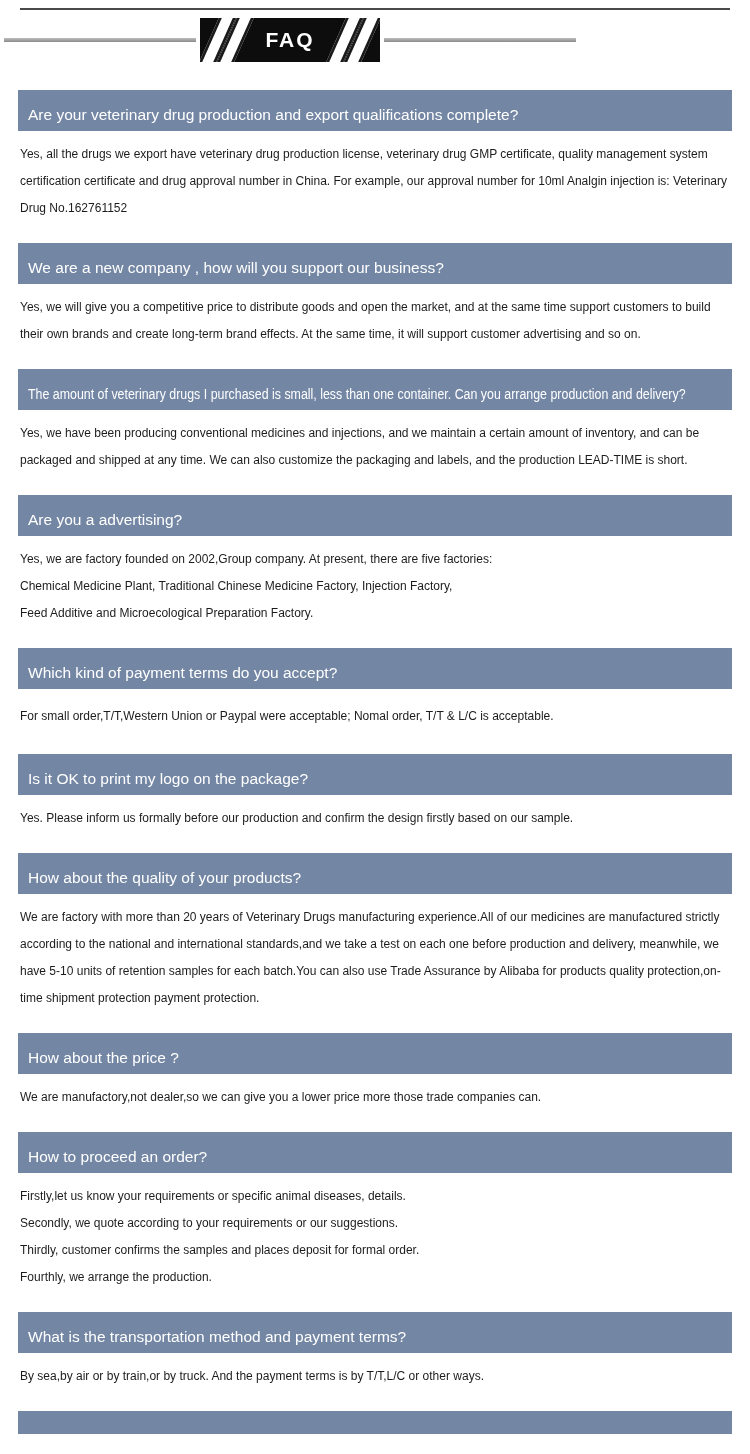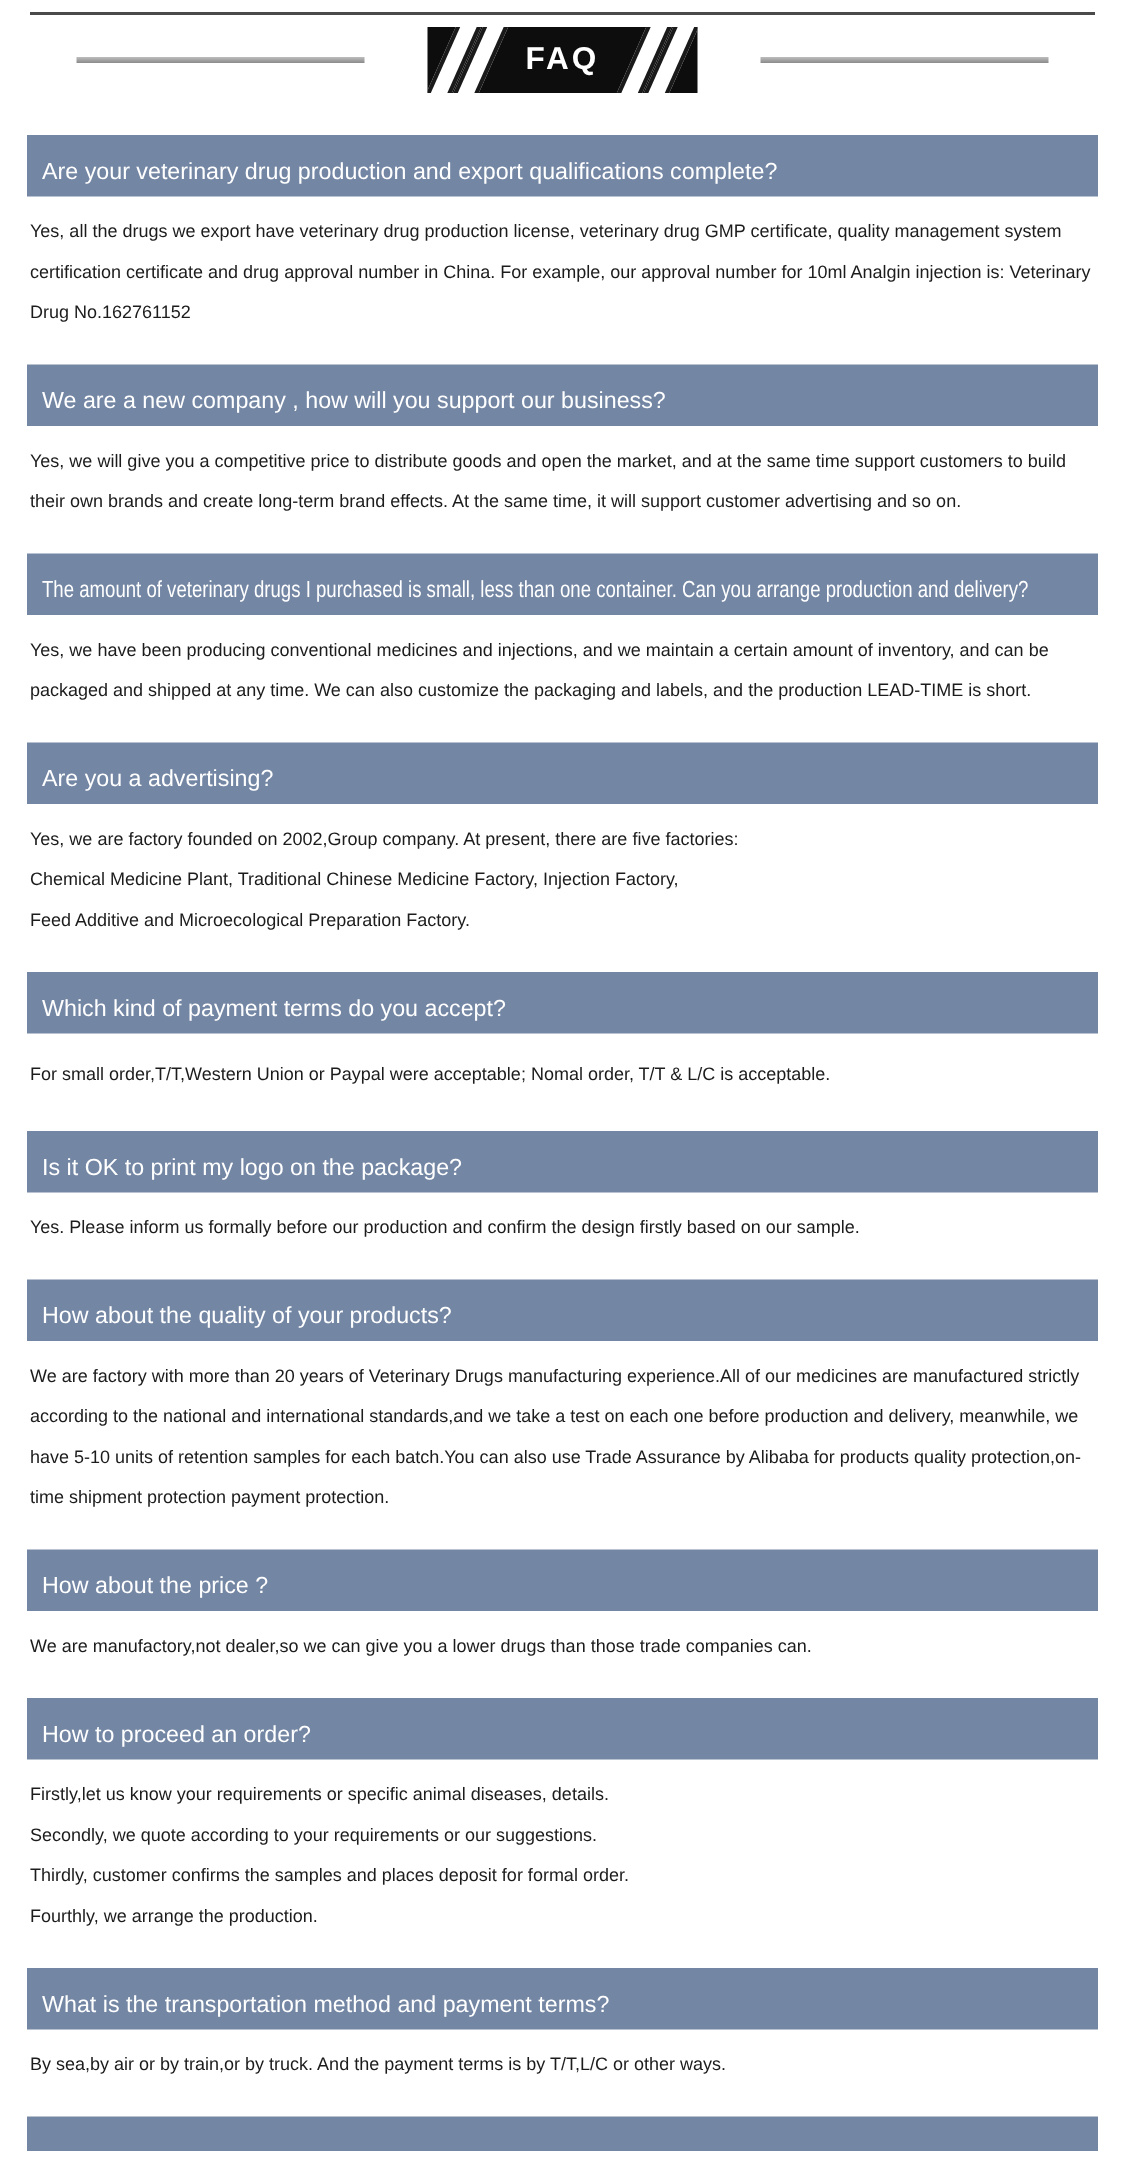--- a/index.html
+++ b/index.html
@@ -22,23 +22,22 @@
     margin-bottom: 26px;
   }
   .top-line {
     height: 2px;
     background: #4a4a4a;
     margin: 2px 20px 6px 20px;
   }
   .header-row {
     display: flex;
     align-items: center;
-    justify-content: center;
+    justify-content: flex-start;
     height: 48px;
-    gap: 38px;
   }
   .side-line {
     height: 4px;
     width: 192px;
     background: linear-gradient(to bottom, #bdbdbd, #8a8a8a);
     margin: 0 4px;
   }
   .faq-badge {
     position: relative;
     width: 180px;
@@ -172,21 +171,21 @@
       <div class="q-bar">
         <span class="q-text">How about the quality of your products?</span>
       </div>
       <p class="answer">We are factory with more than 20 years of Veterinary Drugs manufacturing experience.All of our medicines are manufactured strictly according to the national and international standards,and we take a test on each one before production and delivery, meanwhile, we have 5-10 units of retention samples for each batch.You can also use Trade Assurance by Alibaba for products quality protection,on-time shipment protection payment protection.</p>
     </section>
 
     <section class="faq-item">
       <div class="q-bar">
         <span class="q-text">How about the price ?</span>
       </div>
-      <p class="answer">We are manufactory,not dealer,so we can give you a lower drugs than those trade companies can.</p>
+      <p class="answer">We are manufactory,not dealer,so we can give you a lower price more those trade companies can.</p>
     </section>
 
     <section class="faq-item">
       <div class="q-bar">
         <span class="q-text">How to proceed an order?</span>
       </div>
       <p class="answer">Firstly,let us know your requirements or specific animal diseases, details.
 Secondly, we quote according to your requirements or our suggestions.
 Thirdly, customer confirms the samples and places deposit for formal order.
 Fourthly, we arrange the production.</p>

